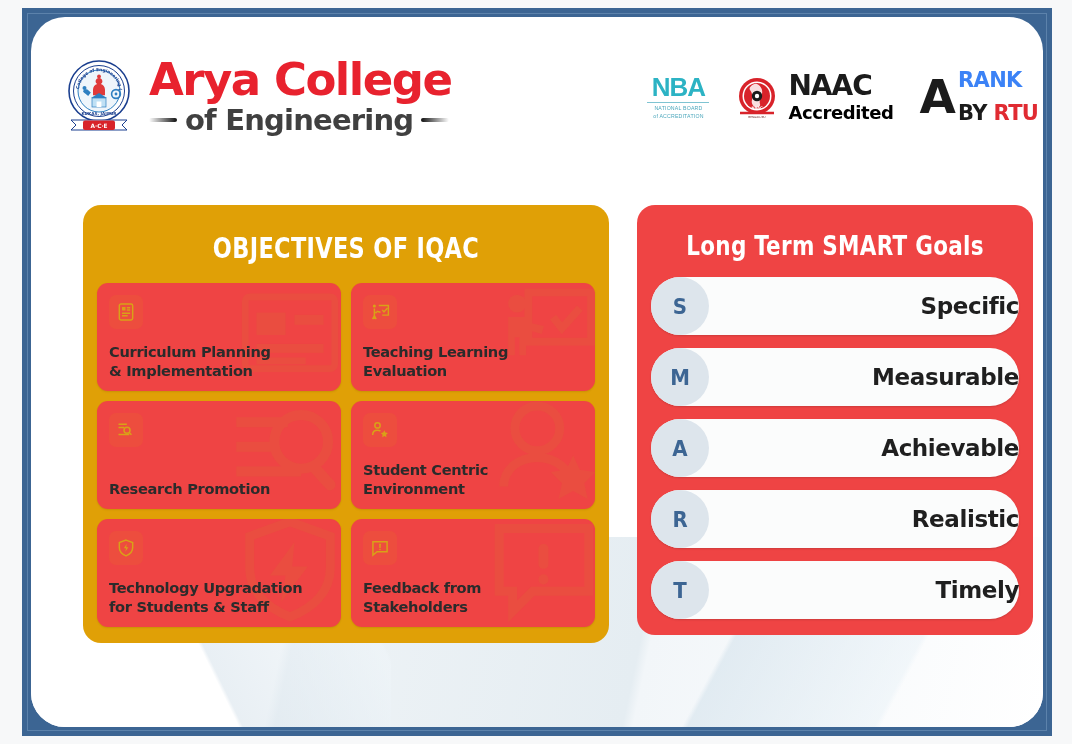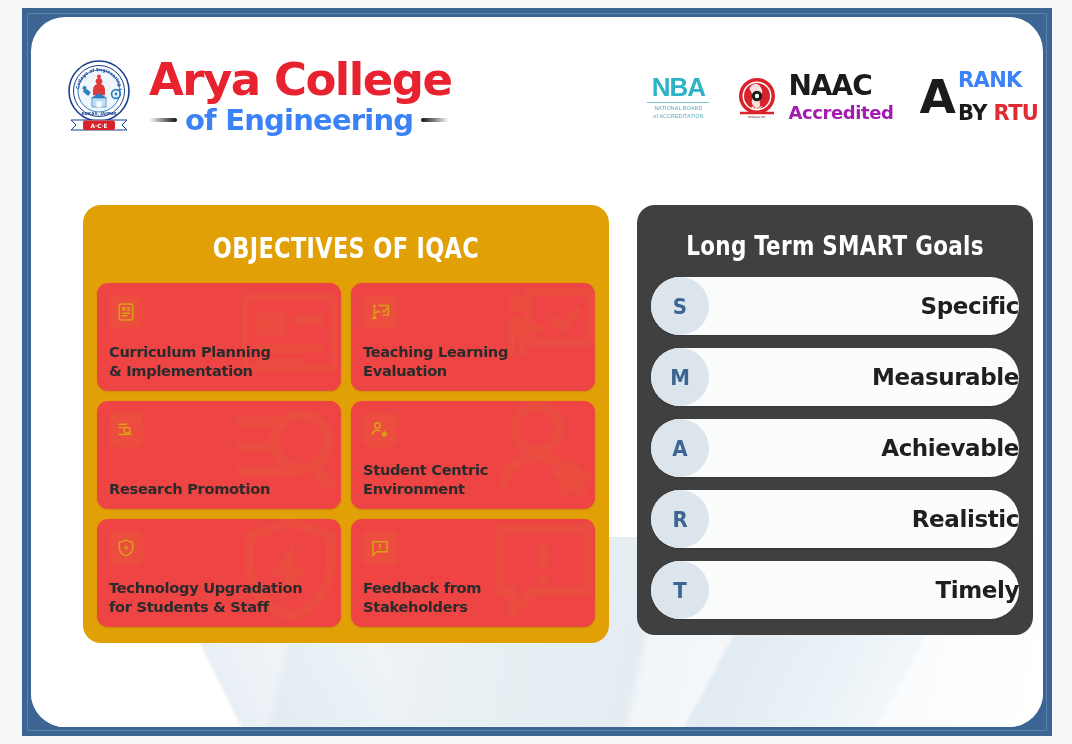--- a/index.html
+++ b/index.html
@@ -57,21 +57,21 @@
     color:#e8222e; line-height:1.02;
   }
   .brand-line2{
     display:flex; align-items:center; gap:8px; margin-top:1px;
   }
   .brand-rule{ height:4px; width:28px; border-radius:2px; }
   .brand-rule.l{ background:linear-gradient(90deg,#ffffff,#101010); }
   .brand-rule.r{ background:linear-gradient(90deg,#101010,#ffffff); }
   .brand-sub{
     font-family:"DejaVu Sans", sans-serif;
-    font-weight:bold; font-size:29px; letter-spacing:-0.8px; color:#3b82f6;
+    font-weight:bold; font-size:29px; letter-spacing:-0.8px; color:#404040;
   }
 
   .badges{ display:flex; align-items:center; gap:26px; margin-left:196px; }
   .badge{ display:flex; align-items:center; }
 
   
   .nba{ width:62px; }
   .nba-mark{
     font-family:Liberation Sans, sans-serif; font-weight:bold;
     font-size:26px; letter-spacing:-1px; color:#2cb3c4;
@@ -85,21 +85,21 @@
 
   
   .naac-seal{ width:44px; height:44px; flex:none; }
   .naac-type{ margin-left:9px; }
   .naac-main{
     font-family:"DejaVu Sans", sans-serif; font-weight:bold;
     font-size:28px; letter-spacing:-1px; color:#1b1b1b; line-height:1;
   }
   .naac-sub{
     font-family:"DejaVu Sans", sans-serif; font-weight:bold;
-    font-size:18px; letter-spacing:-.4px; color:#a21caf; margin-top:2px;
+    font-size:18px; letter-spacing:-.4px; color:#000000; margin-top:2px;
   }
 
   
   .rank-a{
     font-family:"DejaVu Sans", sans-serif; font-weight:bold;
     font-size:47px; color:#1b1b1b; line-height:.9; letter-spacing:-2px;
   }
   .rank-type{ margin-left:4px; line-height:1.02; }
   .rank-r1{
     font-family:"DejaVu Sans", sans-serif; font-weight:bold;
@@ -156,21 +156,21 @@
     position:relative; z-index:2;
     font-family:"DejaVu Sans", sans-serif;
     font-weight:bold; font-size:14.6px; color:#2b2b2b;
     line-height:1.3; letter-spacing:-.3px;
     white-space:pre-line;
   }
 
   
   .smart{
     margin-left:28px; width:396px;
-    background:#404040; border-radius:18px;
+    background:#ef4444; border-radius:18px;
     padding:12px 14px 16px 14px;
   }
   .smart-title{
     font-family:"DejaVu Sans Condensed","DejaVu Sans", sans-serif;
     font-weight:bold; font-size:26px; color:#ffffff;
     text-align:center; letter-spacing:.3px;
     margin:14px 0 16px 0;
     transform:scaleX(.92); transform-origin:center;
   }
   .smart-row{

